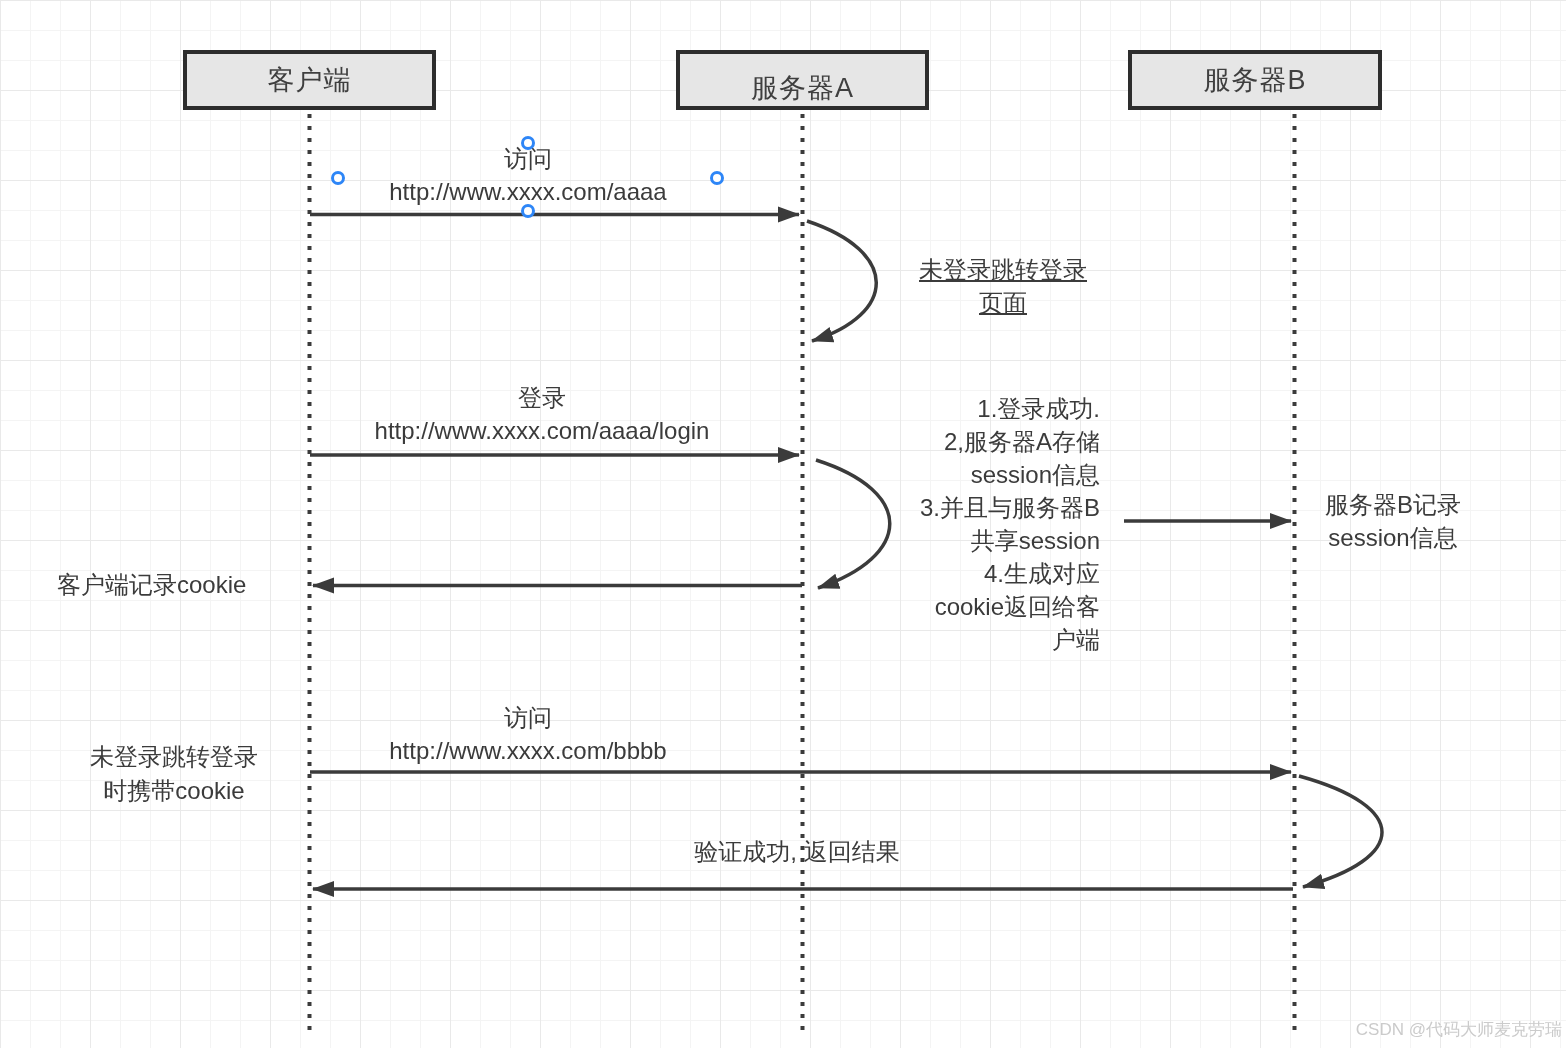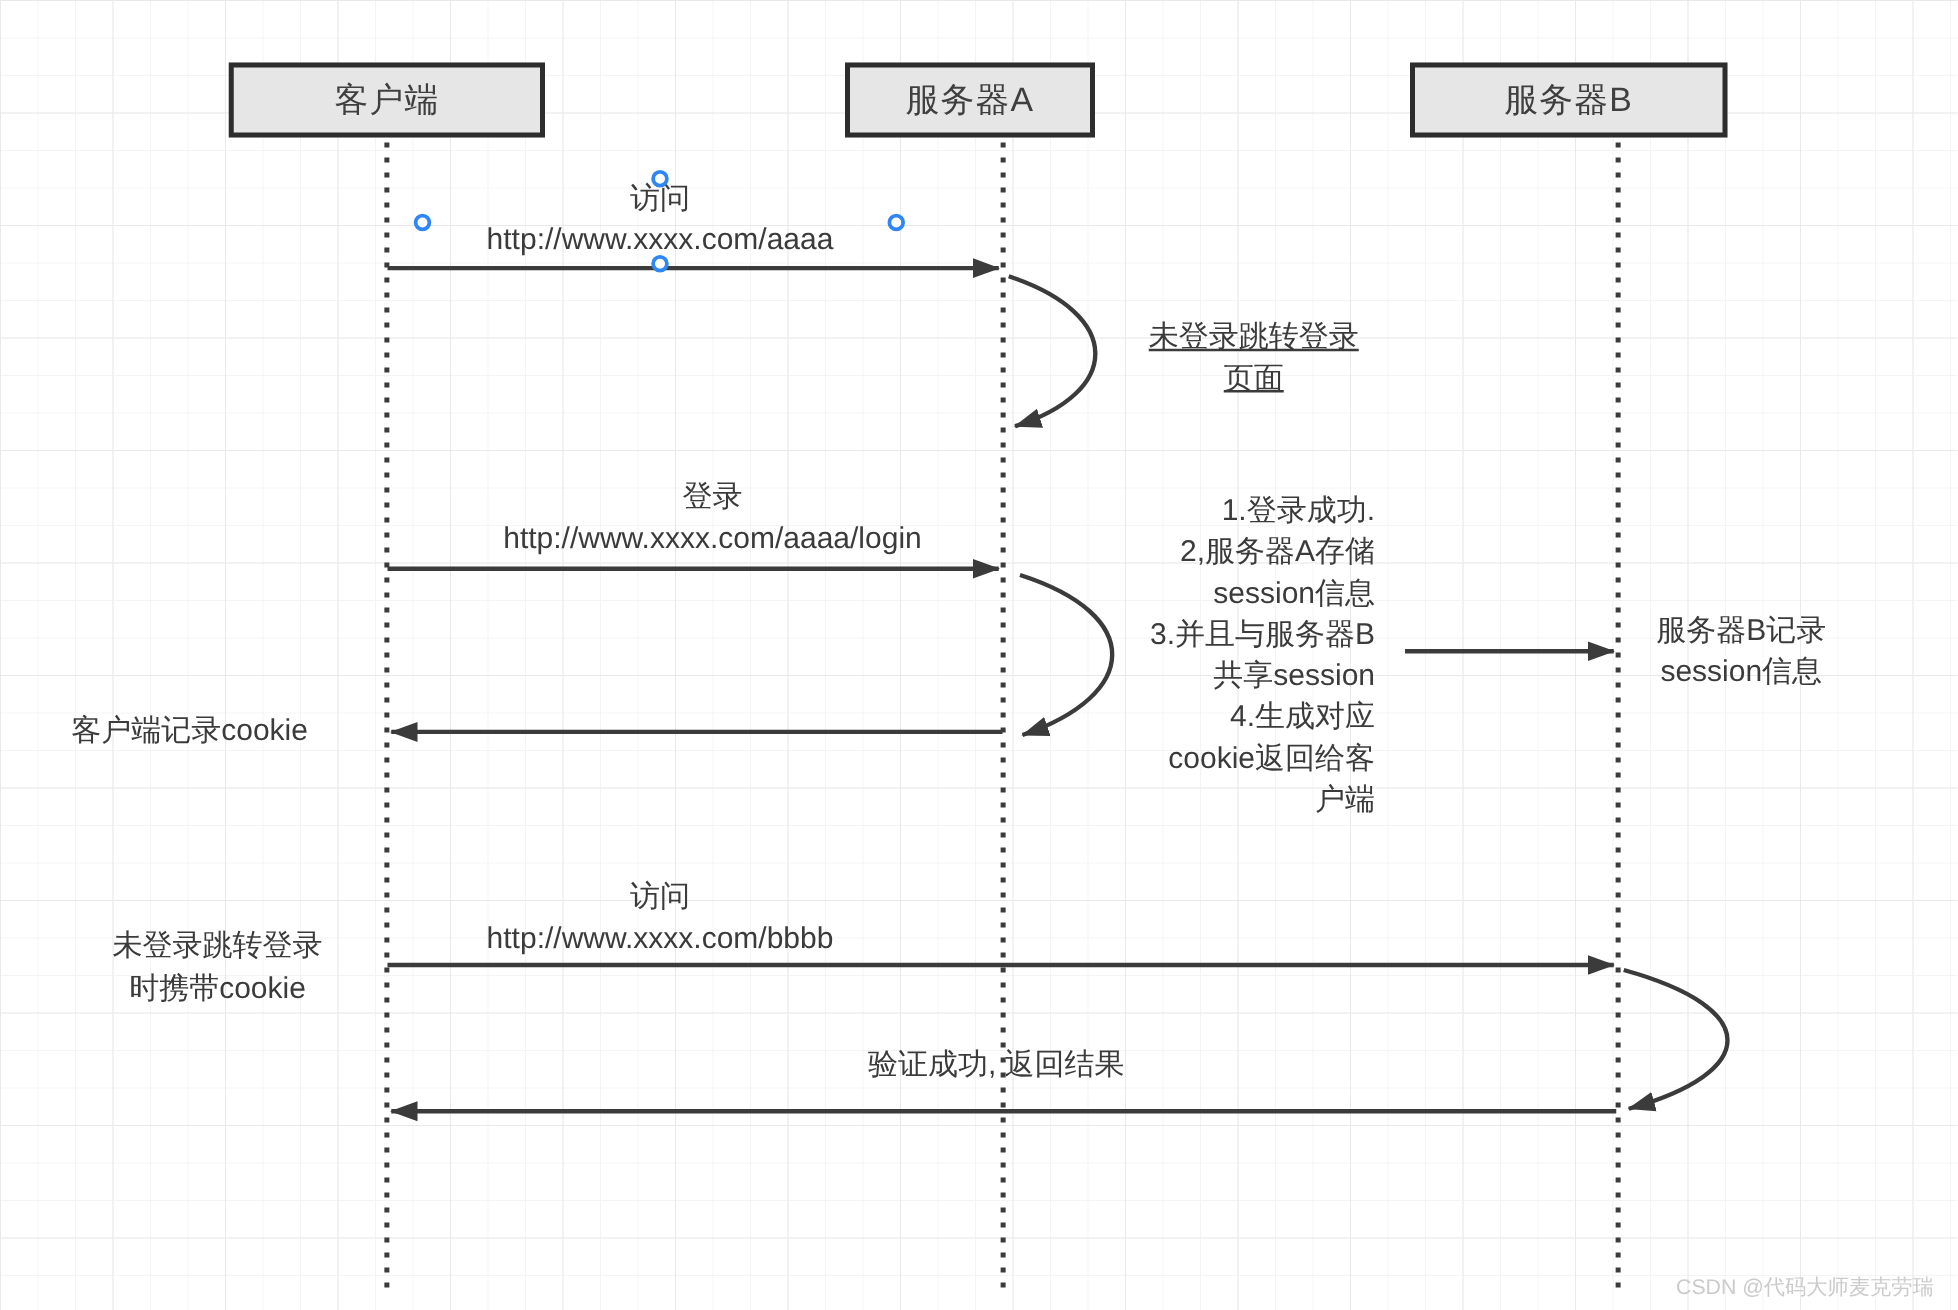--- a/index.html
+++ b/index.html
@@ -27,41 +27,41 @@
     background: #e6e6e6;
     border: 4px solid #2d2d2d;
     display: flex;
     align-items: center;
     justify-content: center;
     font-size: 27px;
     color: #3f3f3f;
     letter-spacing: 1px;
   }
   .actor-client  { left: 183px;  width: 253px; }
-  .actor-servera { left: 676px;  width: 200px; }
+  .actor-servera { left: 676px;  width: 253px; align-items: flex-end; }
   .actor-serverb { left: 1128px; width: 254px; }
 
   svg.arrows {
     position: absolute;
     left: 0; top: 0;
     width: 1566px; height: 1048px;
   }
 
   .lbl {
     position: absolute;
     color: #3b3b3b;
     font-size: 24px;
     line-height: 33px;
     white-space: pre-line;
   }
   .center { text-align: center; transform: translateX(-50%); }
 
   .lbl-visit-aaaa     { left: 528px;  top: 142px; }
   .lbl-redirect-note  { left: 1003px; top: 253px; text-decoration: underline; }
-  .lbl-login          { left: 570px;  top: 381px; }
+  .lbl-login          { left: 542px;  top: 381px; }
   .lbl-server-a-note  { left: 920px;  top: 392px; text-align: right; }
   .lbl-server-b-note  { left: 1393px; top: 488px; }
   .lbl-client-cookie  { left: 57px;   top: 568px; }
   .lbl-visit-bbbb     { left: 528px;  top: 701px; }
   .lbl-client-request { left: 174px;  top: 740px; line-height: 34px; }
   .lbl-verify-result  { left: 797px;  top: 835px; }
 
   .handle {
     position: absolute;
     width: 14px; height: 14px;
@@ -70,21 +70,21 @@
     border-radius: 50%;
     background: #ffffff;
   }
   .handle-top    { left: 521px; top: 136px; }
   .handle-left   { left: 331px; top: 171px; }
   .handle-right  { left: 710px; top: 171px; }
   .handle-bottom { left: 521px; top: 204px; }
 
   .watermark {
     position: absolute;
-    right: 19px;
+    right: 4px;
     top: 1018px;
     font-size: 17px;
     color: #cbcbcb;
     white-space: nowrap;
   }
 </style>
 </head>
 <body>
 
 <div class="canvas">

